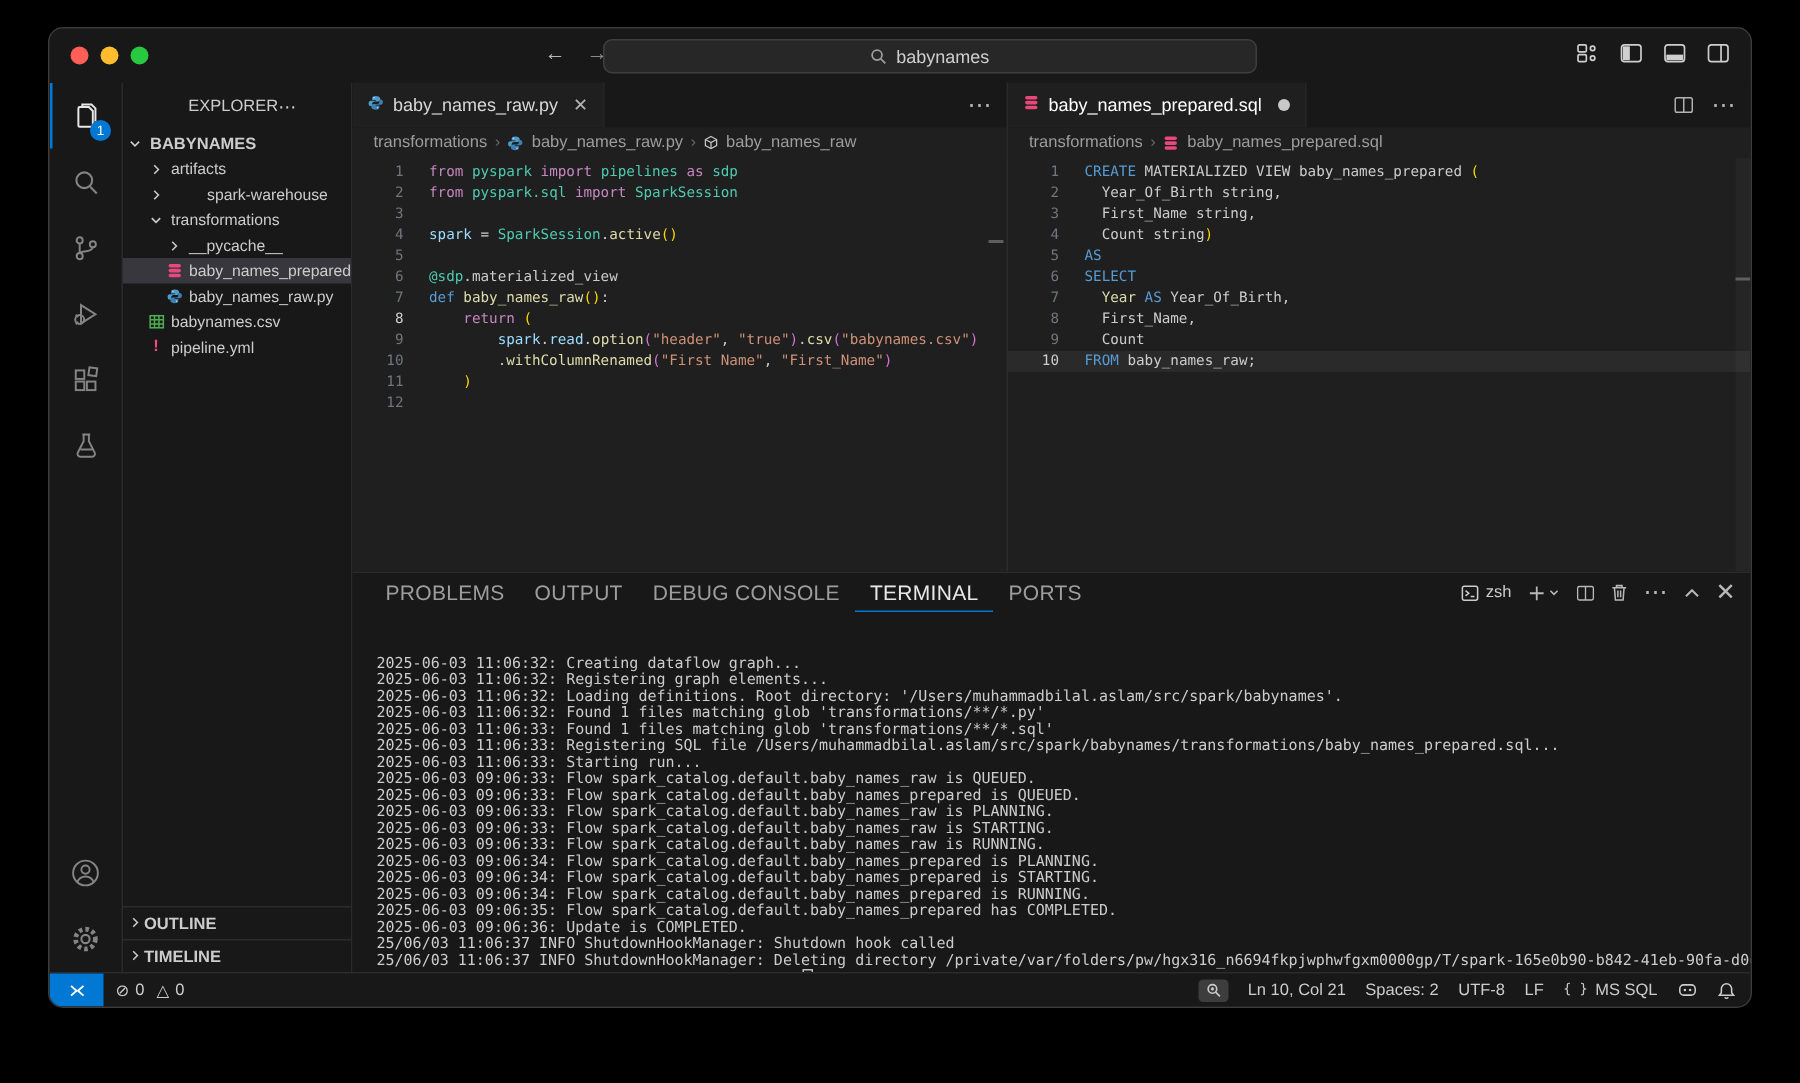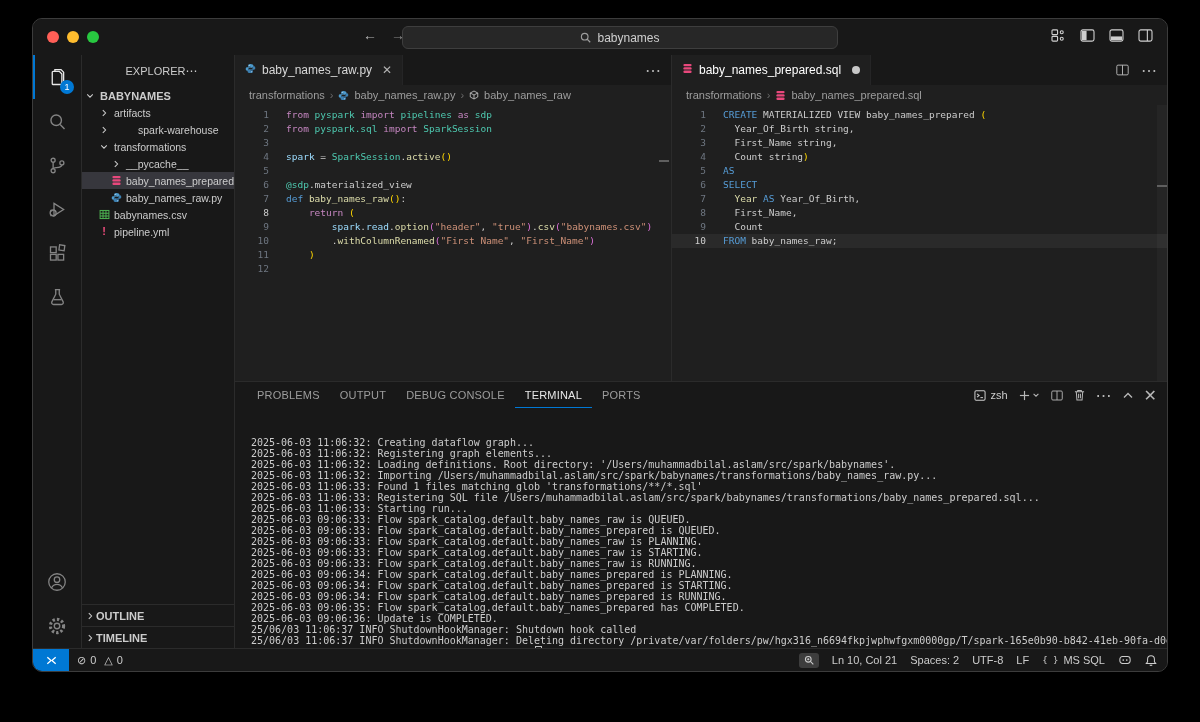--- a/index.html
+++ b/index.html
@@ -62,21 +62,21 @@
   .ln{width:34px;flex:0 0 34px;text-align:right;color:#6e7681;user-select:none;}
   .cline.activeline .ln,.cline.activenum .ln{color:#cccccc;}
   .lc{padding-left:17px;white-space:pre;}
   .k{color:#c586c0}.b{color:#569cd6}.t{color:#4ec9b0}.v{color:#9cdcfe}
   .f{color:#dcdcaa}.s{color:#ce9178}.w{color:#cccccc}.g{color:#ffd700}.m{color:#da70d6}
   .ruler-dash{position:absolute;width:10px;height:2px;background:#5f5f5f;}
   .sbar{position:absolute;right:0;top:0;width:10px;height:100%;background:rgba(121,121,121,0.07);}
   
   .panel{flex:1;border-top:1px solid #2b2b2b;background:#181818;display:flex;flex-direction:column;min-height:0;}
   .panel-tabs{height:26px;flex:0 0 26px;display:flex;align-items:stretch;padding-left:12px;position:relative;}
-  .ptab{display:flex;align-items:center;padding:0 10px;font-size:11px;color:#9d9d9d;letter-spacing:0.2px;cursor:default;}
+  .ptab{display:flex;align-items:center;padding:0 10px;font-size:14px;color:#9d9d9d;letter-spacing:0.2px;cursor:default;}
   .ptab.active{color:#e7e7e7;box-shadow:inset 0 -1px 0 #0078d4;}
   .panel-actions{position:absolute;right:10px;top:0;height:100%;display:flex;align-items:center;gap:11px;color:#b8b8b8;}
   .zsh{display:flex;align-items:center;gap:4px;font-size:11px;color:#cccccc;}
   .plus-combo{display:flex;align-items:center;gap:2px}
   .term{flex:1;overflow:hidden;padding:5px 0 0 16px;font-family:"DejaVu Sans Mono",monospace;
     font-size:10px;line-height:11px;color:#cccccc;position:relative;margin-top:24px;}
   .tline{white-space:pre;height:11px;}
   .tline.promptline{position:relative;}
   .pcirc{position:absolute;left:-11px;top:0px;color:#8a8a8a;font-size:9px;}
   .cursorbox{display:inline-block;width:5px;height:10px;border:1px solid #bdbdbd;vertical-align:-2px;margin-left:1px;}
@@ -509,21 +509,21 @@
             <svg width="10" height="9" viewBox="0 0 10 9" fill="none" stroke="#b8b8b8" stroke-width="1.3">
                 <path d="M1 6.5l4-4 4 4"></path>
               </svg>
             <span>✕</span>
           </div>
         </div>
         <div class="term" id="term">
             <div class="tline">2025-06-03 11:06:32: Creating dataflow graph...</div>
             <div class="tline">2025-06-03 11:06:32: Registering graph elements...</div>
             <div class="tline">2025-06-03 11:06:32: Loading definitions. Root directory: '/Users/muhammadbilal.aslam/src/spark/babynames'.</div>
-            <div class="tline">2025-06-03 11:06:32: Importing /Users/muhammadbilal.aslam/src/spark/babynames/transformations/baby_names_raw.py...</div>
+            <div class="tline">2025-06-03 11:06:32: Found 1 files matching glob 'transformations/**/*.py'</div>
             <div class="tline">2025-06-03 11:06:33: Found 1 files matching glob 'transformations/**/*.sql'</div>
             <div class="tline">2025-06-03 11:06:33: Registering SQL file /Users/muhammadbilal.aslam/src/spark/babynames/transformations/baby_names_prepared.sql...</div>
             <div class="tline">2025-06-03 11:06:33: Starting run...</div>
             <div class="tline">2025-06-03 09:06:33: Flow spark_catalog.default.baby_names_raw is QUEUED.</div>
             <div class="tline">2025-06-03 09:06:33: Flow spark_catalog.default.baby_names_prepared is QUEUED.</div>
             <div class="tline">2025-06-03 09:06:33: Flow spark_catalog.default.baby_names_raw is PLANNING.</div>
             <div class="tline">2025-06-03 09:06:33: Flow spark_catalog.default.baby_names_raw is STARTING.</div>
             <div class="tline">2025-06-03 09:06:33: Flow spark_catalog.default.baby_names_raw is RUNNING.</div>
             <div class="tline">2025-06-03 09:06:34: Flow spark_catalog.default.baby_names_prepared is PLANNING.</div>
             <div class="tline">2025-06-03 09:06:34: Flow spark_catalog.default.baby_names_prepared is STARTING.</div>

